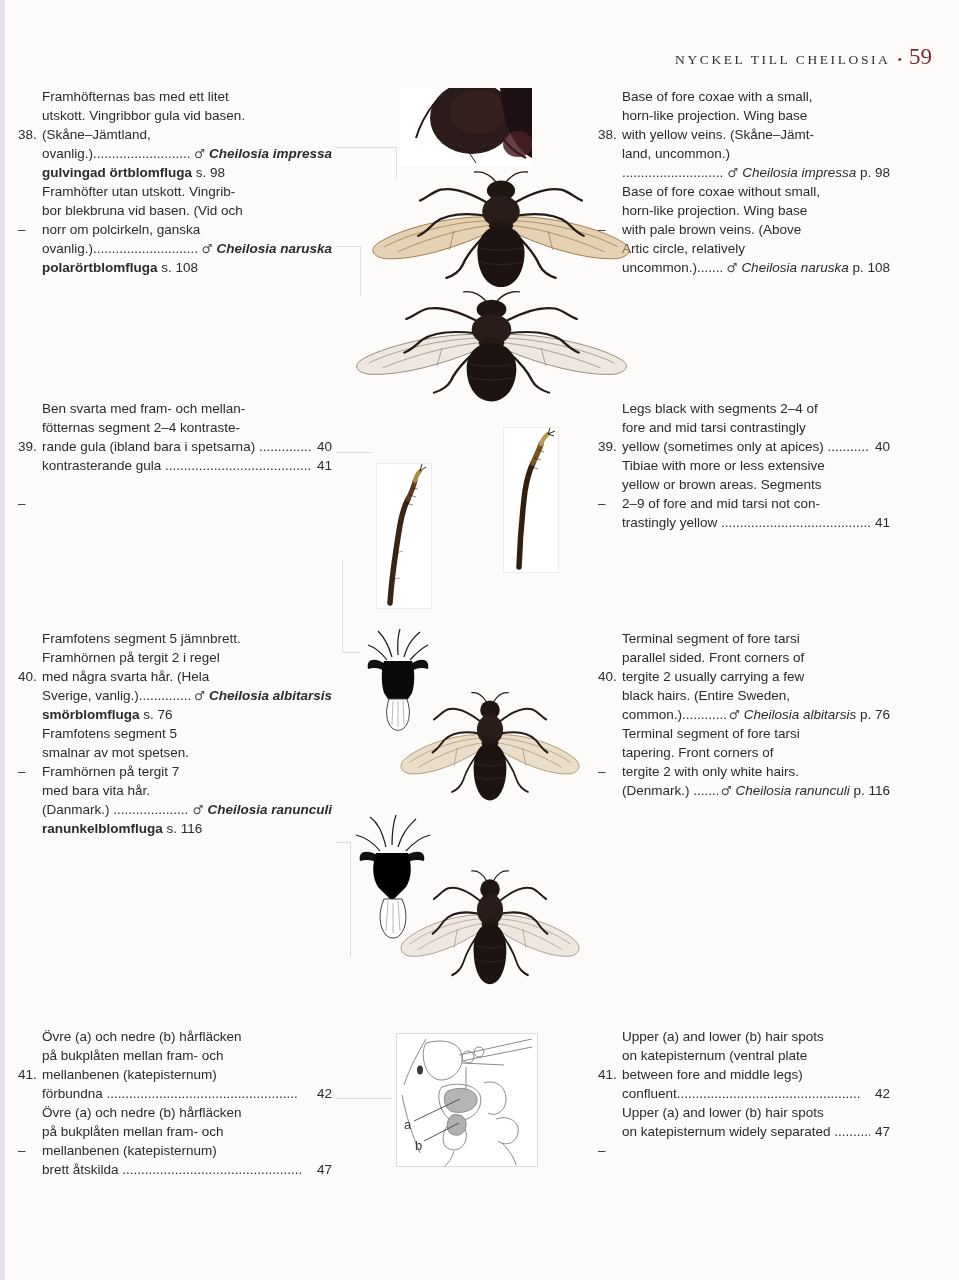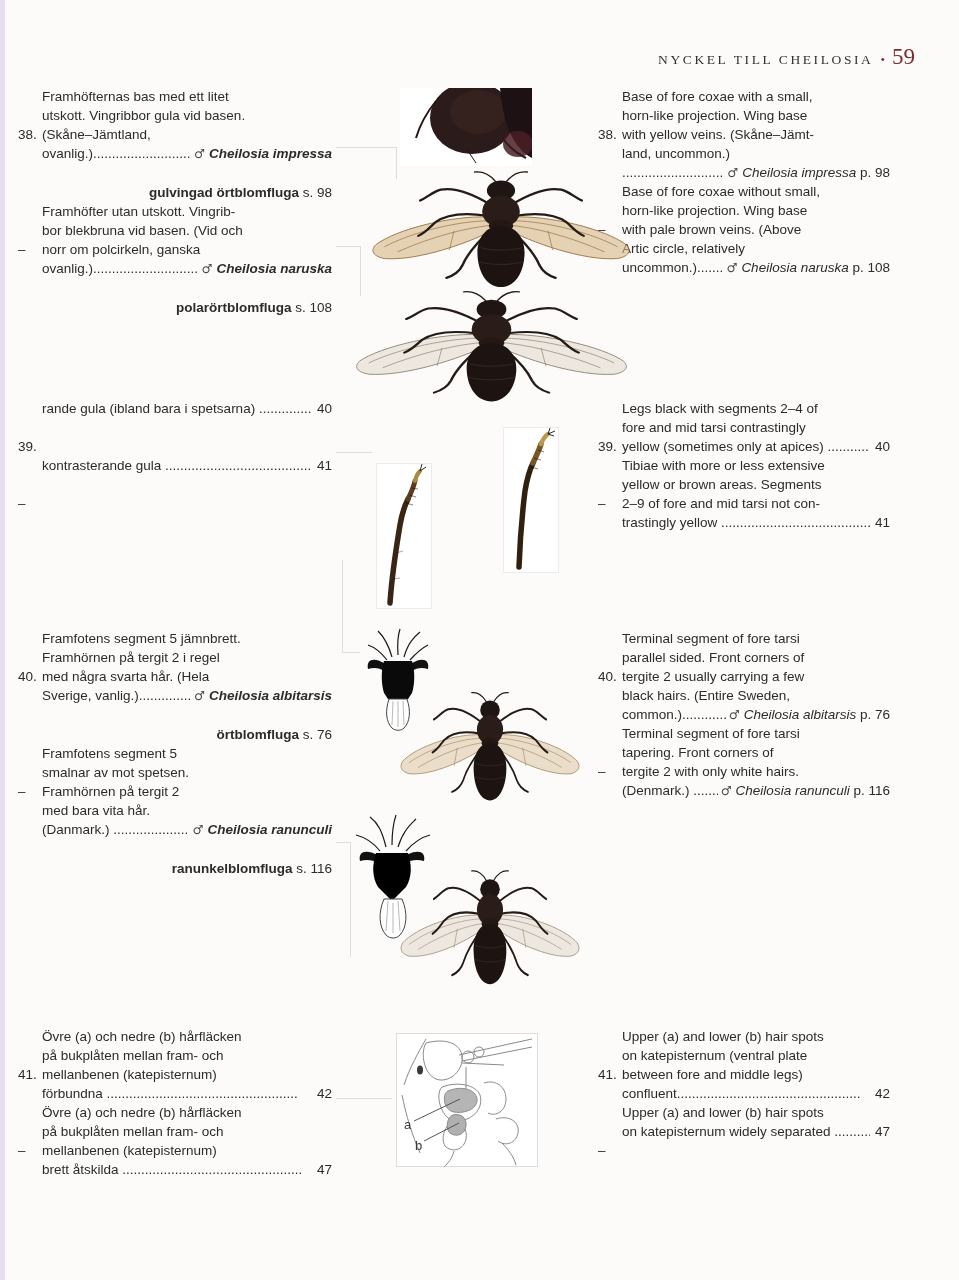--- a/index.html
+++ b/index.html
@@ -5,41 +5,41 @@
   html,body{margin:0;padding:0;}
   body{
     width:959px;height:1280px;position:relative;overflow:hidden;
     background:#fcfbfa;
     font-family:"Liberation Sans",sans-serif;
     color:#2b2b2b;
   }
   .scan-edge{position:absolute;left:0;top:0;width:5px;height:1280px;background:#e7def0;}
 
   
-  .header{position:absolute;top:44px;right:44px;font-family:"Liberation Serif",serif;white-space:nowrap;}
+  .header{position:absolute;top:44px;right:27px;font-family:"Liberation Serif",serif;white-space:nowrap;}
   .header .title{font-size:13.5px;letter-spacing:2.6px;color:#34312e;}
   .header .sep{color:#7d2b2e;margin:0 7px;font-size:13px;}
   .header .num{font-size:23px;color:#7d2b2e;}
 
   
   .block{position:absolute;font-size:13.5px;line-height:19px;}
   .col-sv{left:18px;width:314px;}
   .col-en{left:598px;width:292px;}
   .choice{display:flex;align-items:flex-start;}
   .marker{width:24px;flex:none;margin-top:38px;}
   .ctext{flex:1;min-width:0;}
   .lines{white-space:pre-line;}
   .tailline{display:flex;justify-content:space-between;align-items:baseline;}
   .tail{white-space:nowrap;overflow:hidden;}
   .result{white-space:nowrap;padding-left:3px;text-align:center;}
   .male{font-family:"DejaVu Sans",sans-serif;color:#4a4a4a;font-size:12.5px;}
   .sp{font-weight:700;font-style:italic;}
   .sp.en{font-weight:400;}
   .pageref{font-weight:400;font-style:normal;}
-  .commonline{text-align:right;margin-top:20px;}
+  .commonline{text-align:left;}
   .common{font-weight:700;}
   .target{flex:none;padding-left:5px;}
 
   
   .fig{position:absolute;}
   .fly{display:block;}
   #fly1{left:360px;top:167px;}
   #fly2{left:343px;top:287px;}
   #fly3{left:392px;top:688px;}
   #fly4{left:392px;top:866px;}
@@ -96,20 +96,22 @@
       </div>
       <div class="commonline"><span class="common">polarörtblomfluga</span> <span class="pageref">s. 108</span></div>
     </div>
   </div>
 </div>
 
 <div class="block col-sv" style="top:399px">
   <div class="choice">
     <div class="marker">39.</div>
     <div class="ctext">
+      <div class="lines">Ben svarta med fram- och mellan-
+fötternas segment 2–4 kontraste-</div>
       <div class="tailline">
           <span class="tail">rande gula (ibland bara i spetsarna) ...............</span>
           <span class="target">40</span>
         </div>
     </div>
   </div>
   <div class="choice">
     <div class="marker">–</div>
     <div class="ctext">
       <div class="tailline">
@@ -124,29 +126,29 @@
   <div class="choice">
     <div class="marker">40.</div>
     <div class="ctext">
       <div class="lines">Framfotens segment 5 jämnbrett.
 Framhörnen på tergit 2 i regel
 med några svarta hår. (Hela</div>
       <div class="tailline">
         <span class="tail">Sverige, vanlig.).................</span>
         <span class="result"><span class="male">♂</span> <span class="sp">Cheilosia albitarsis</span></span>
       </div>
-      <div class="commonline"><span class="common">örtblomfluga</span> <span class="pageref">s. 76</span></div>
+      <div class="commonline"><span class="common">smörblomfluga</span> <span class="pageref">s. 76</span></div>
     </div>
   </div>
   <div class="choice">
     <div class="marker">–</div>
     <div class="ctext">
       <div class="lines">Framfotens segment 5
 smalnar av mot spetsen.
-Framhörnen på tergit 2
+Framhörnen på tergit 7
 med bara vita hår.</div>
       <div class="tailline">
         <span class="tail">(Danmark.) ........................</span>
         <span class="result"><span class="male">♂</span> <span class="sp">Cheilosia ranunculi</span></span>
       </div>
       <div class="commonline"><span class="common">ranunkelblomfluga</span> <span class="pageref">s. 116</span></div>
     </div>
   </div>
 </div>
 

